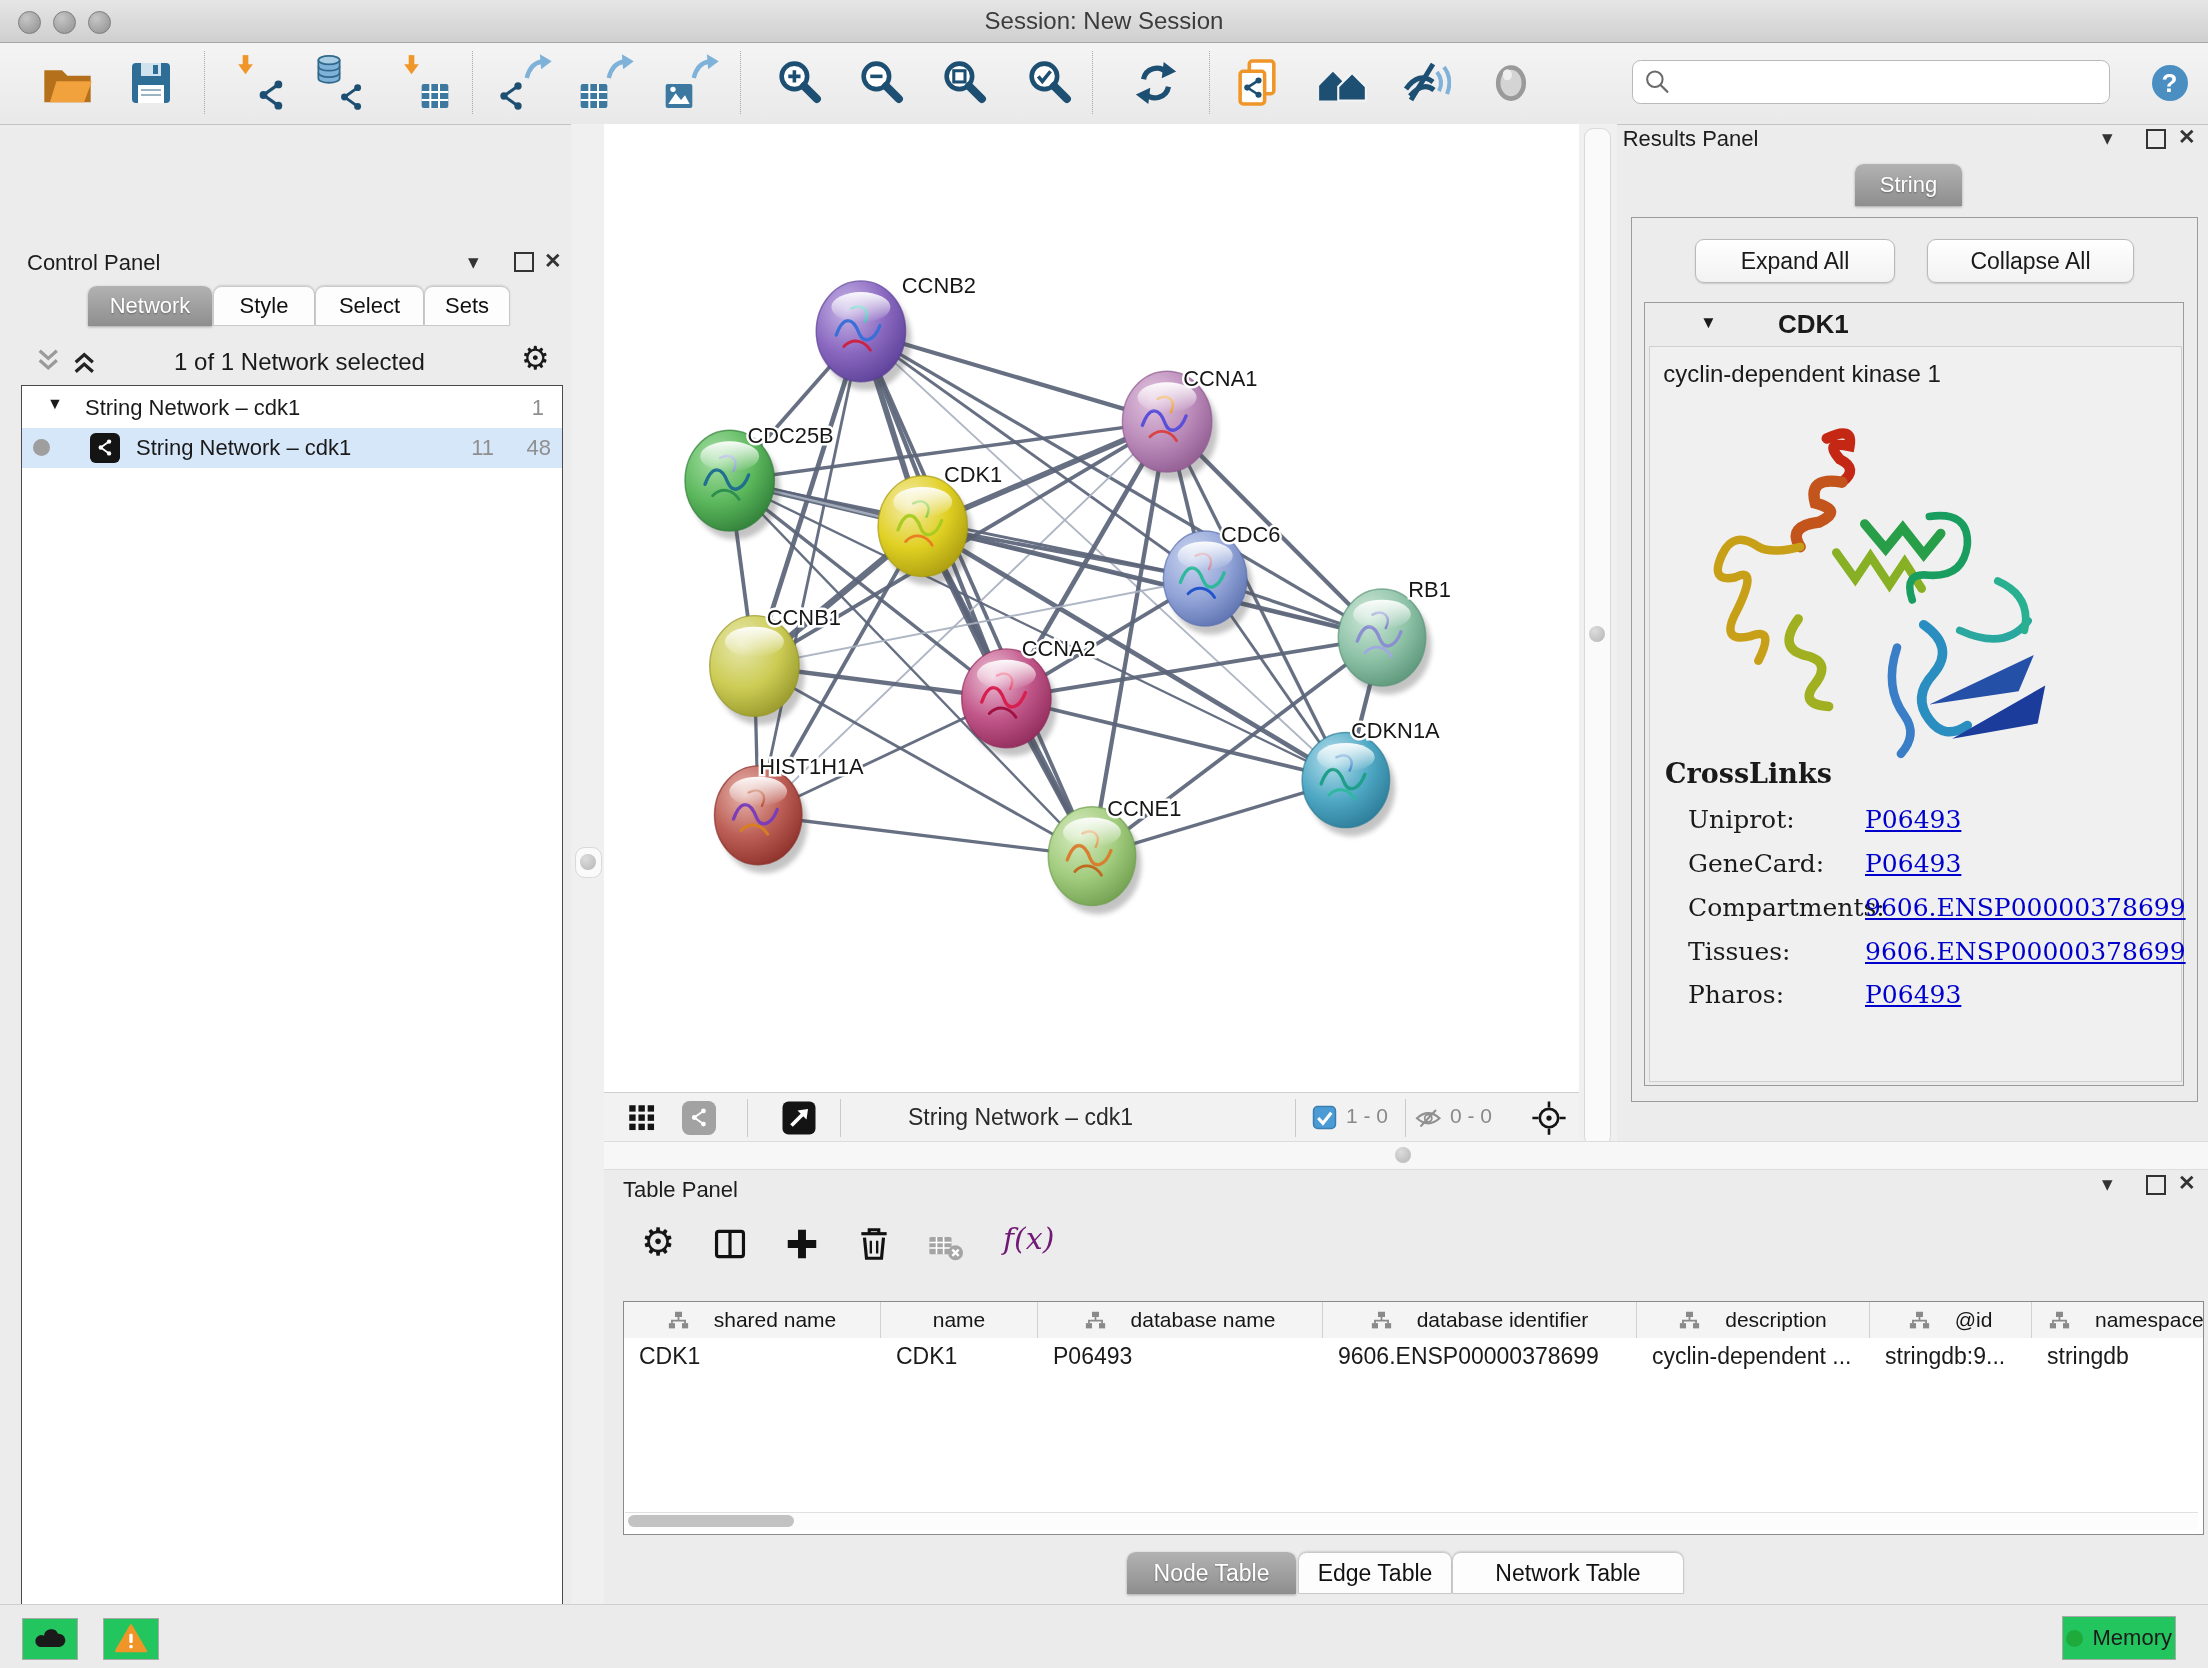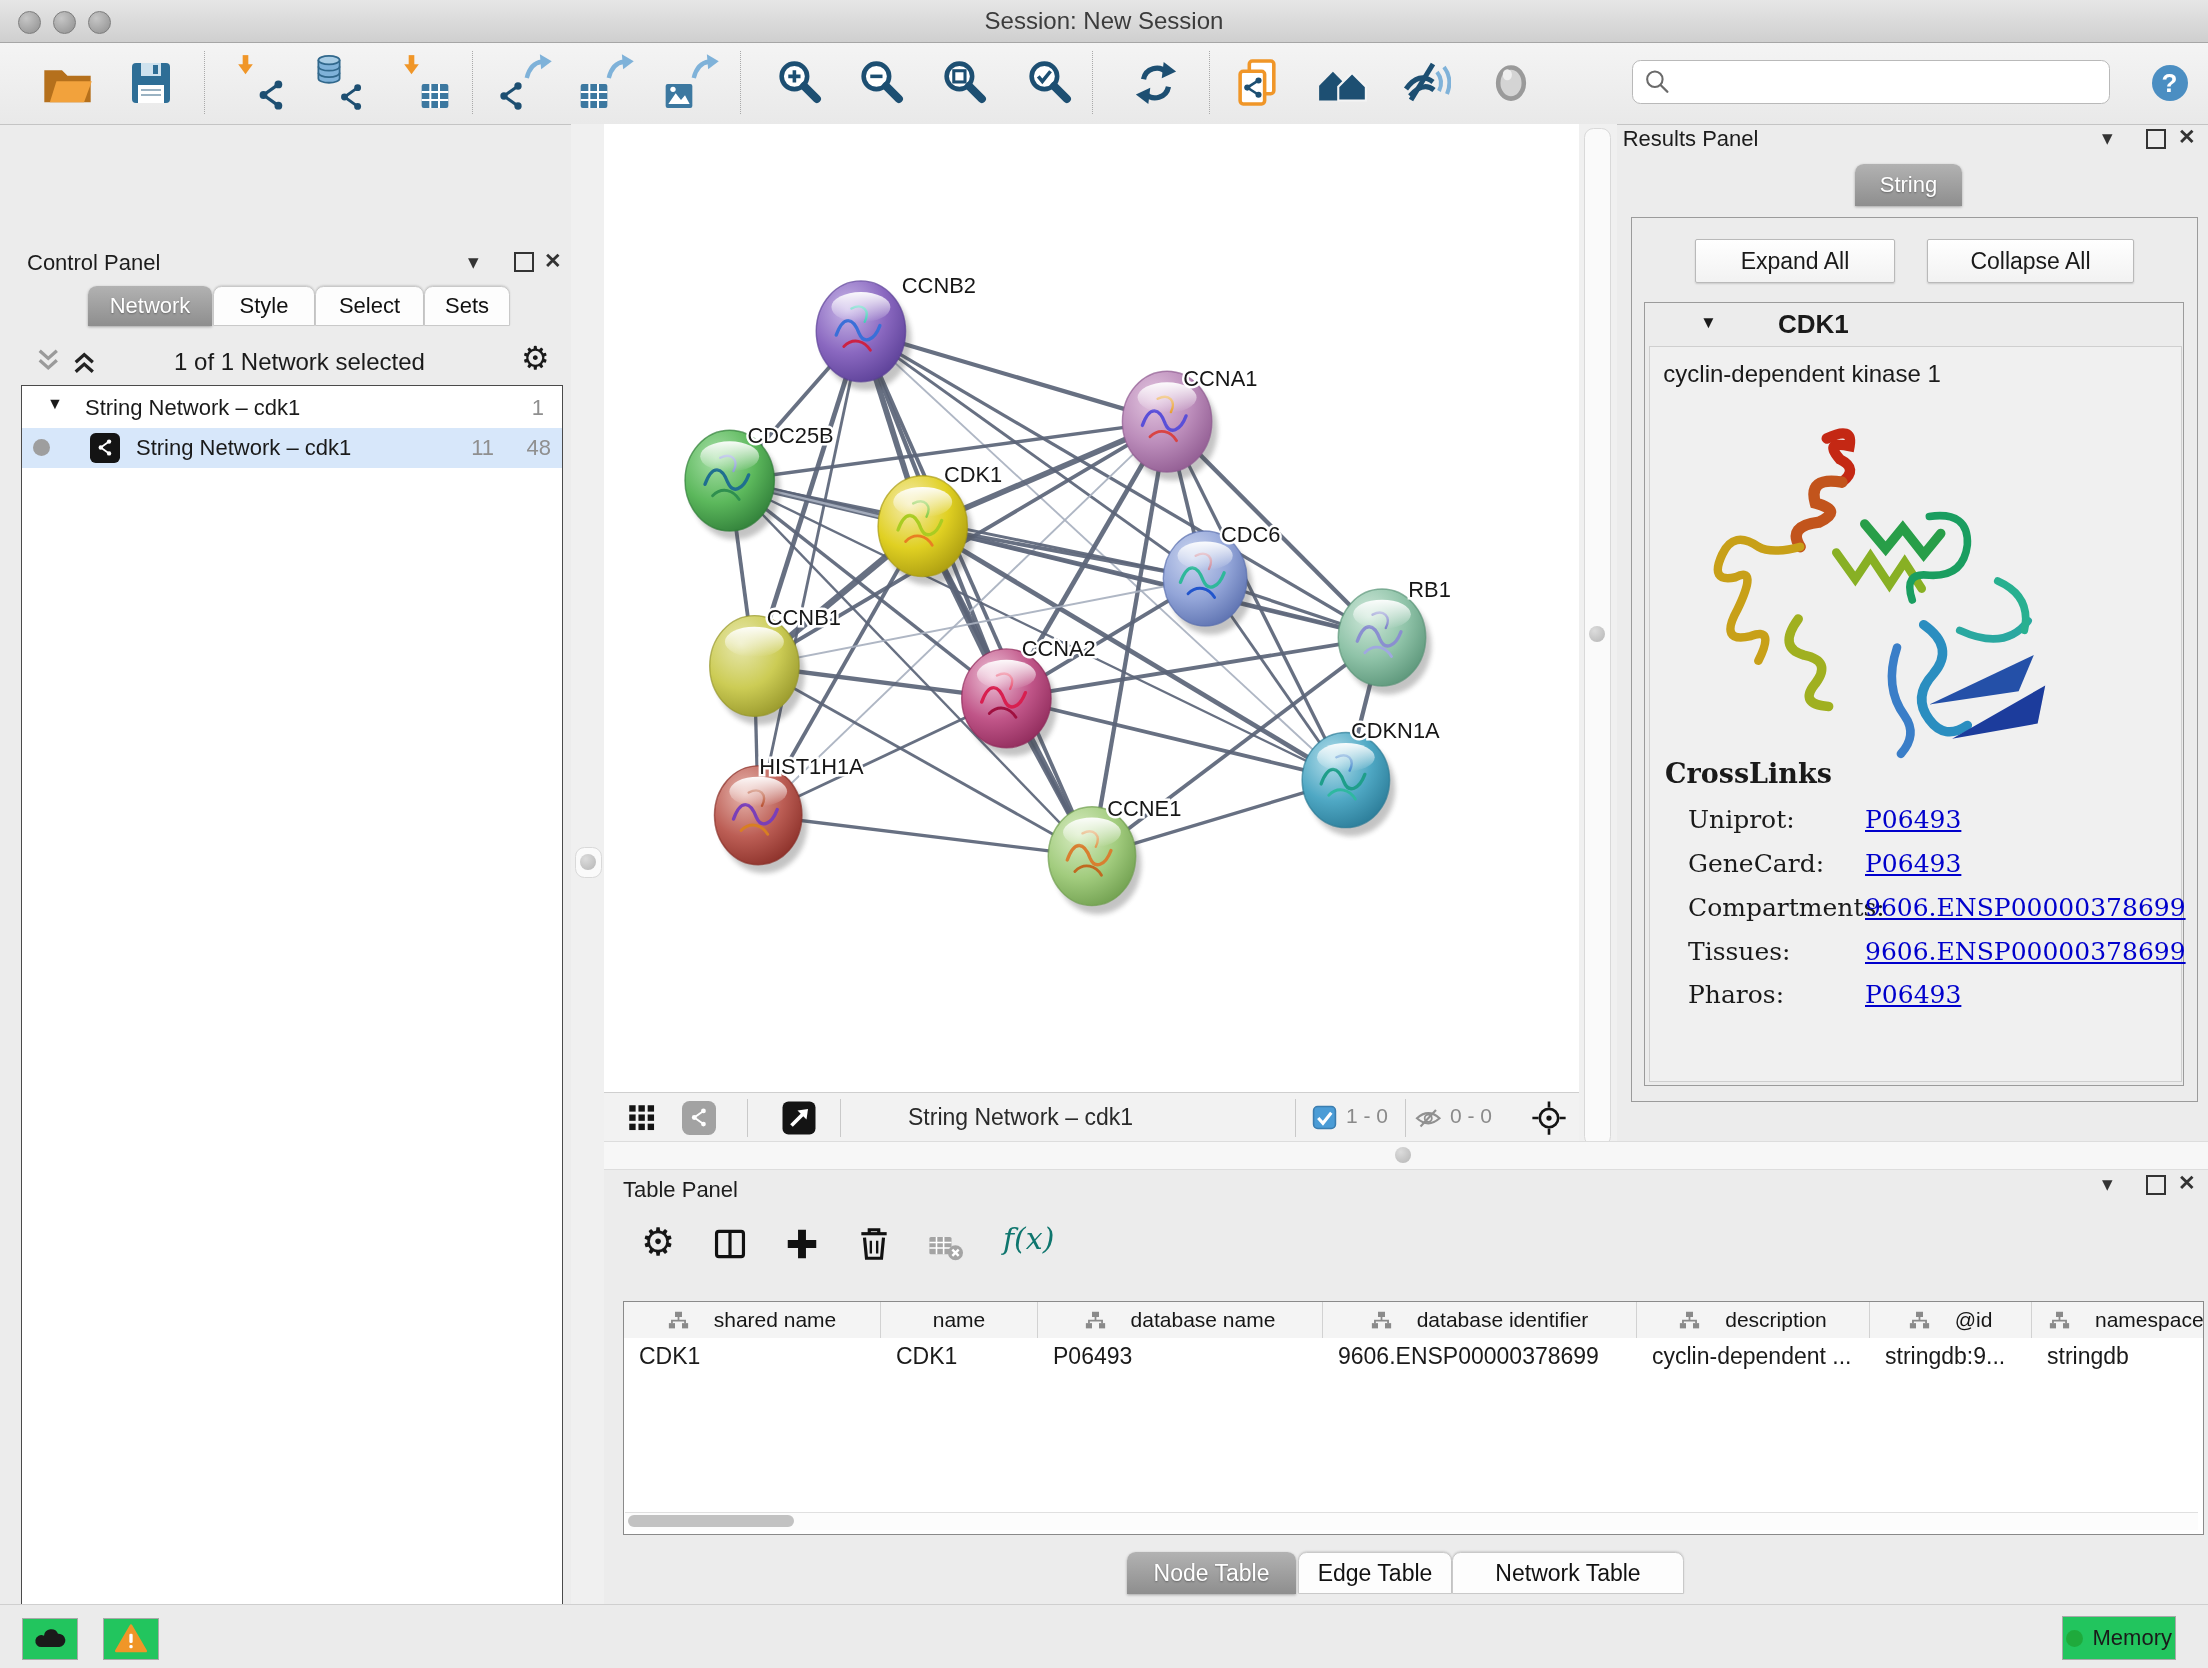--- a/index.html
+++ b/index.html
@@ -49,21 +49,21 @@
   .nf-sep{position:absolute;top:5.7px;height:38px;border-left:1px solid #c9c9c9}
   .nf-num{position:absolute;top:11.4px;font-size:21px;color:#8a8a8a}
   
   .divstrip{background:#f0f0f0}
   .divtrack{position:absolute;background:#fafafa;border:1px solid #d9d9d9;border-radius:9.5px}
   .divdot{position:absolute;width:16px;height:16px;border-radius:50%;
     background:radial-gradient(circle at 35% 30%,#dcdcdc,#b5b5b5);cursor:pointer}
   
   #rp-outer{left:1631px;top:217px;width:565px;height:883px;border:1.9px solid #9b9b9b}
   .btn{position:absolute;background:linear-gradient(#ffffff,#f2f2f2);border:1px solid #b9b9b9;
-    border-radius:2px;font-size:23px;text-align:center;cursor:pointer;
+    border-radius:9px;font-size:23px;text-align:center;cursor:pointer;
     box-shadow:0 1px 1.9px rgba(0,0,0,.15)}
   #rp-inner{left:1644px;top:302px;width:538px;height:782px;border:1.9px solid #9b9b9b;
     background:#ececec}
   #rp-content{left:1649px;top:346px;width:531px;height:734px;background:#f0f0f0;
     border:1px solid #cfcfcf}
   .serif{font-family:"DejaVu Serif","Liberation Serif",serif}
   .xlink{color:#0000cc;text-decoration:underline;cursor:pointer}
   
   #tp-table{left:623px;top:1301px;width:1579px;height:232px;background:#fff;
     border:1.9px solid #8a8a8a;overflow:hidden}
@@ -79,21 +79,21 @@
   #hscroll{left:625px;top:1512px;width:1573px;height:17px;background:#fcfcfc;
     border-top:1px solid #e0e0e0}
   #hthumb{position:absolute;left:2.9px;top:1.9px;width:166px;height:12.4px;background:#c2c2c2;
     border-radius:6.7px;cursor:pointer}
   
   #statusbar{left:0;top:1604px;width:2208px;height:65px;background:#ebebeb;
     border-top:1.9px solid #cfcfcf}
   .sbtn{position:absolute;background:#22c55e;border:1.9px solid #a9a9a9;cursor:pointer;
     display:flex;align-items:center;justify-content:center;gap:9.5px}
   .itfx{font-family:"DejaVu Serif","Liberation Serif",serif;font-style:italic;
-    font-size:30px;color:#0f766e}
+    font-size:30px;color:#701a75}
 </style>
 </head>
 <body>
 
 <svg width="0" height="0" style="position:absolute">
   <defs>
     <symbol id="sym-share" viewBox="0 0 48 48">
       <path d="M33 9 L12 24 L33 39" stroke="currentColor" stroke-width="4.5" fill="none"></path>
       <circle cx="33" cy="9" r="5.5" fill="currentColor"></circle>
       <circle cx="12" cy="24" r="5.5" fill="currentColor"></circle>

